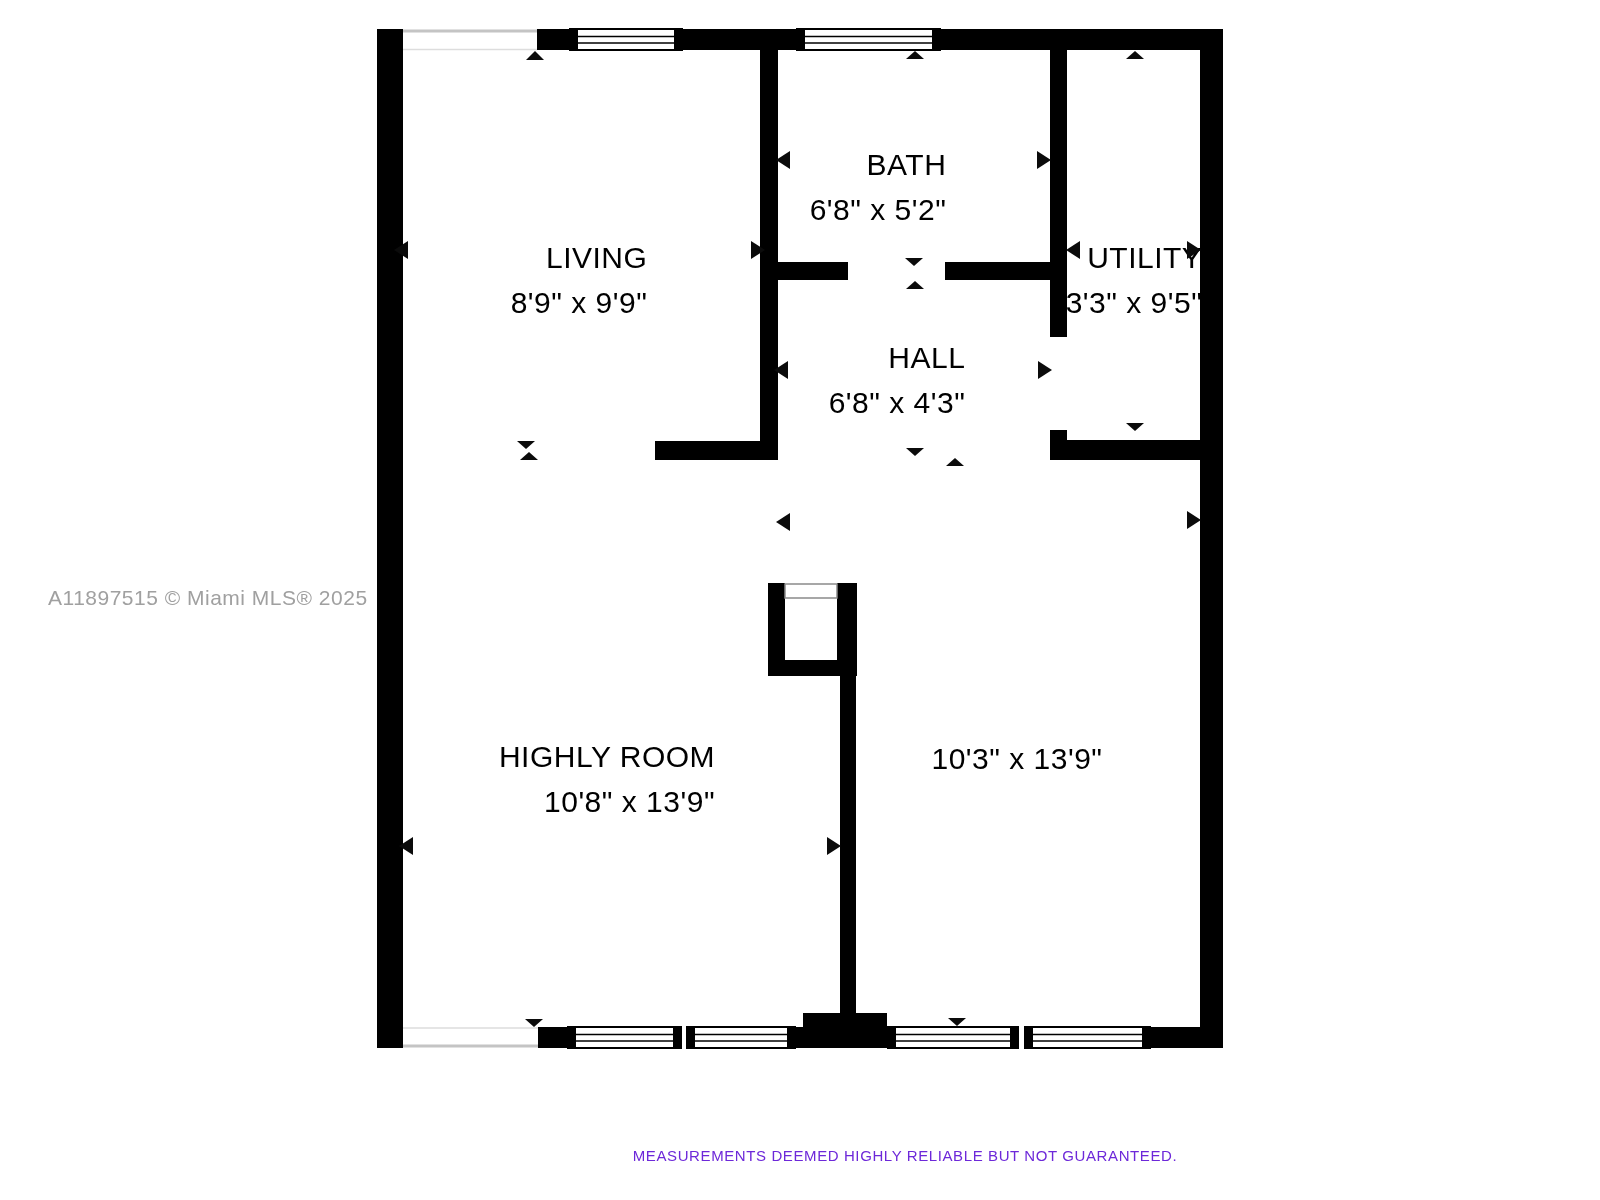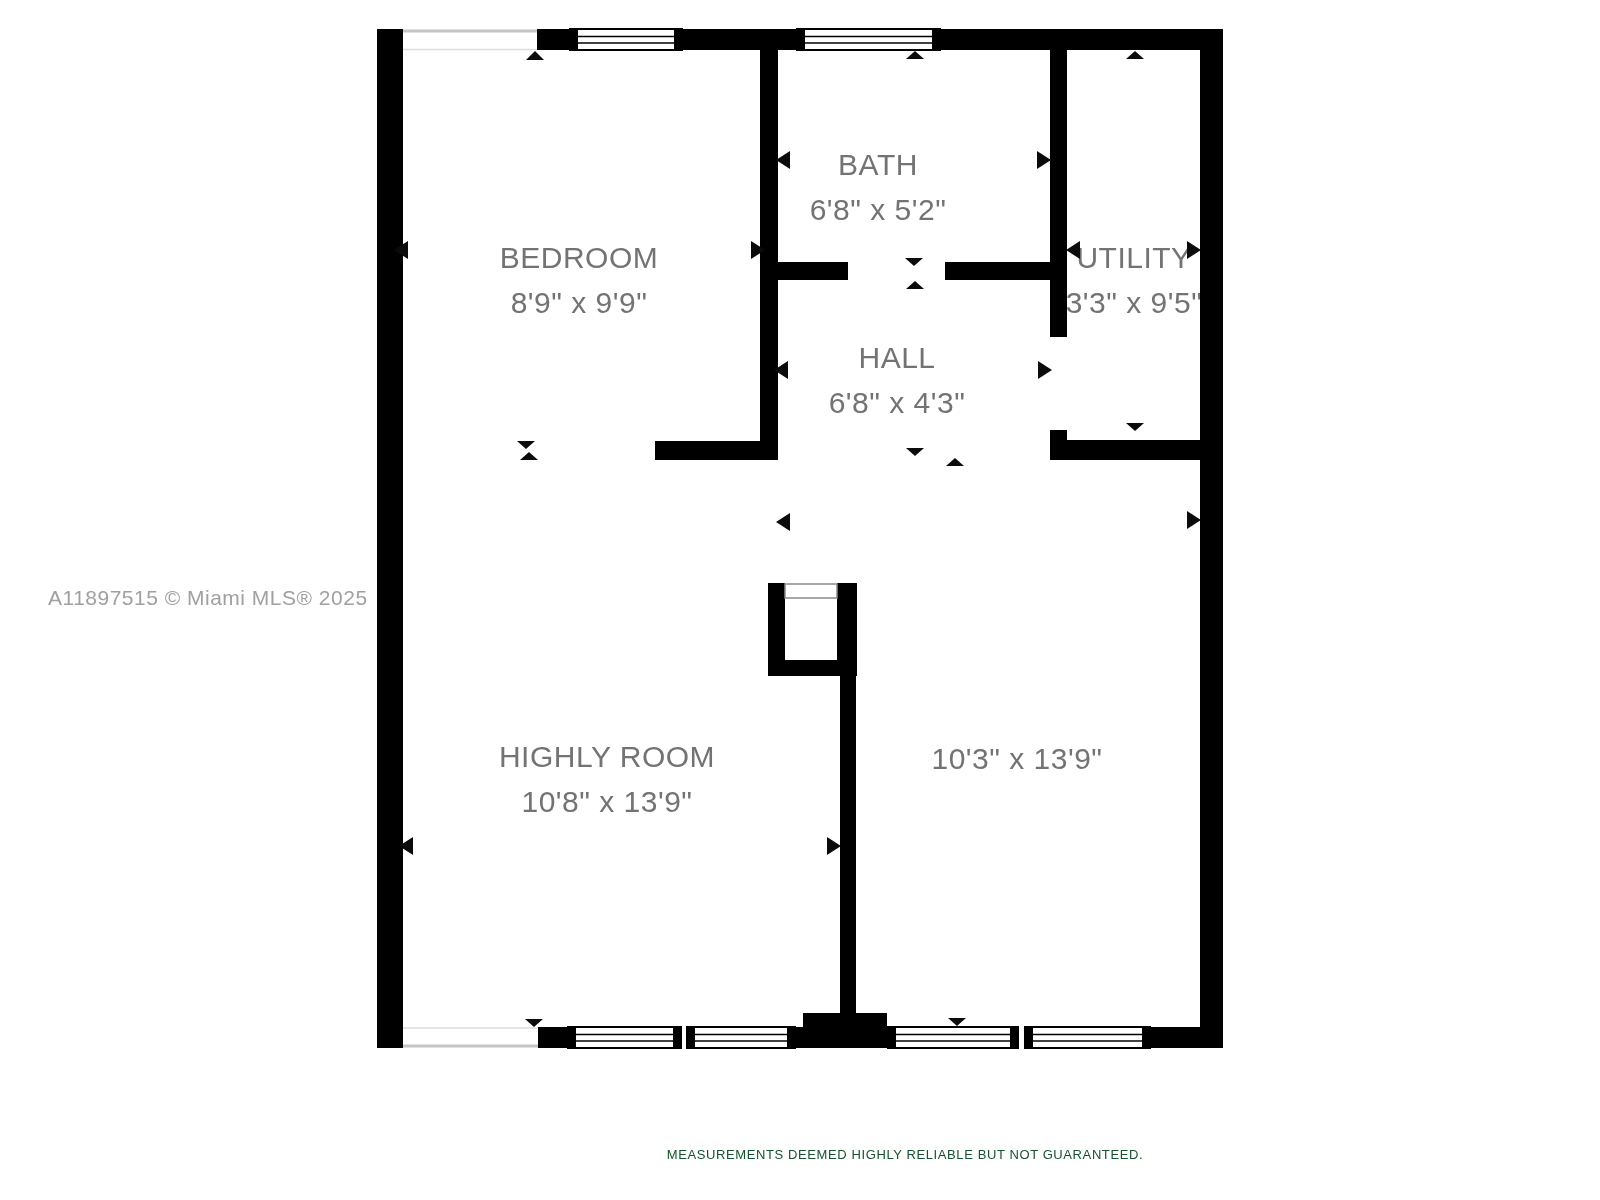--- a/index.html
+++ b/index.html
@@ -1,45 +1,45 @@
 <!DOCTYPE html>
 <html><head>
 <meta charset="utf-8">
 <style>
   html,body{margin:0;padding:0;background:#ffffff;}
   #canvas{position:relative;width:1600px;height:1200px;background:#ffffff;overflow:hidden;
           font-family:"Liberation Sans","DejaVu Sans",sans-serif;}
   
-  .room-label{position:absolute;transform:translate(-50%,-50%);text-align:center;
-              color:#737373;font-size:30px;line-height:45px;white-space:nowrap;z-index:1;}
+  .room-label{position:absolute;transform:translate(-50%,-50%);text-align:right;
+              color:#000000;font-size:30px;line-height:45px;white-space:nowrap;z-index:1;}
   .room-name{letter-spacing:0.5px;}
   .room-dims{letter-spacing:0.5px;}
   
   .watermark{position:absolute;left:8px;top:586px;font-size:21px;color:#a0a0a0;
              letter-spacing:0.5px;z-index:3;margin-left:40px;}
   .disclaimer{position:absolute;left:905px;top:1147px;transform:translateX(-50%);
-              font-size:13px;color:#14532d;letter-spacing:0.6px;white-space:nowrap;z-index:3;}
+              font-size:15px;color:#6d28d9;letter-spacing:0.6px;white-space:nowrap;z-index:3;}
   
   #plan{position:absolute;left:0;top:0;width:1600px;height:1200px;z-index:2;pointer-events:none;}
   .wall{fill:#000000;}
   .wf{fill:#ffffff;stroke:#000000;stroke-width:2px;}
   .wl{stroke:#000000;stroke-width:1.5px;}
   .wc{fill:#000000;}
   .openline{stroke:#c4c4c4;stroke-width:3px;}
   .openline2{stroke:#dddddd;stroke-width:1.5px;}
   .arrow{fill:#0b0b0b;}
   .closetdoor{fill:#ffffff;stroke:#8a8a8a;stroke-width:1.5px;}
 </style>
 </head>
 <body>
 
 <div id="canvas">
 
   <div class="room-label" style="left:579px;top:280px">
-    <div class="room-name">BEDROOM</div>
+    <div class="room-name">LIVING</div>
     <div class="room-dims">8'9" x 9'9"</div>
   </div>
   <div class="room-label" style="left:878px;top:187px">
     <div class="room-name">BATH</div>
     <div class="room-dims">6'8" x 5'2"</div>
   </div>
   <div class="room-label" style="left:1134px;top:280px">
     <div class="room-name">UTILITY</div>
     <div class="room-dims">3'3" x 9'5"</div>
   </div>

